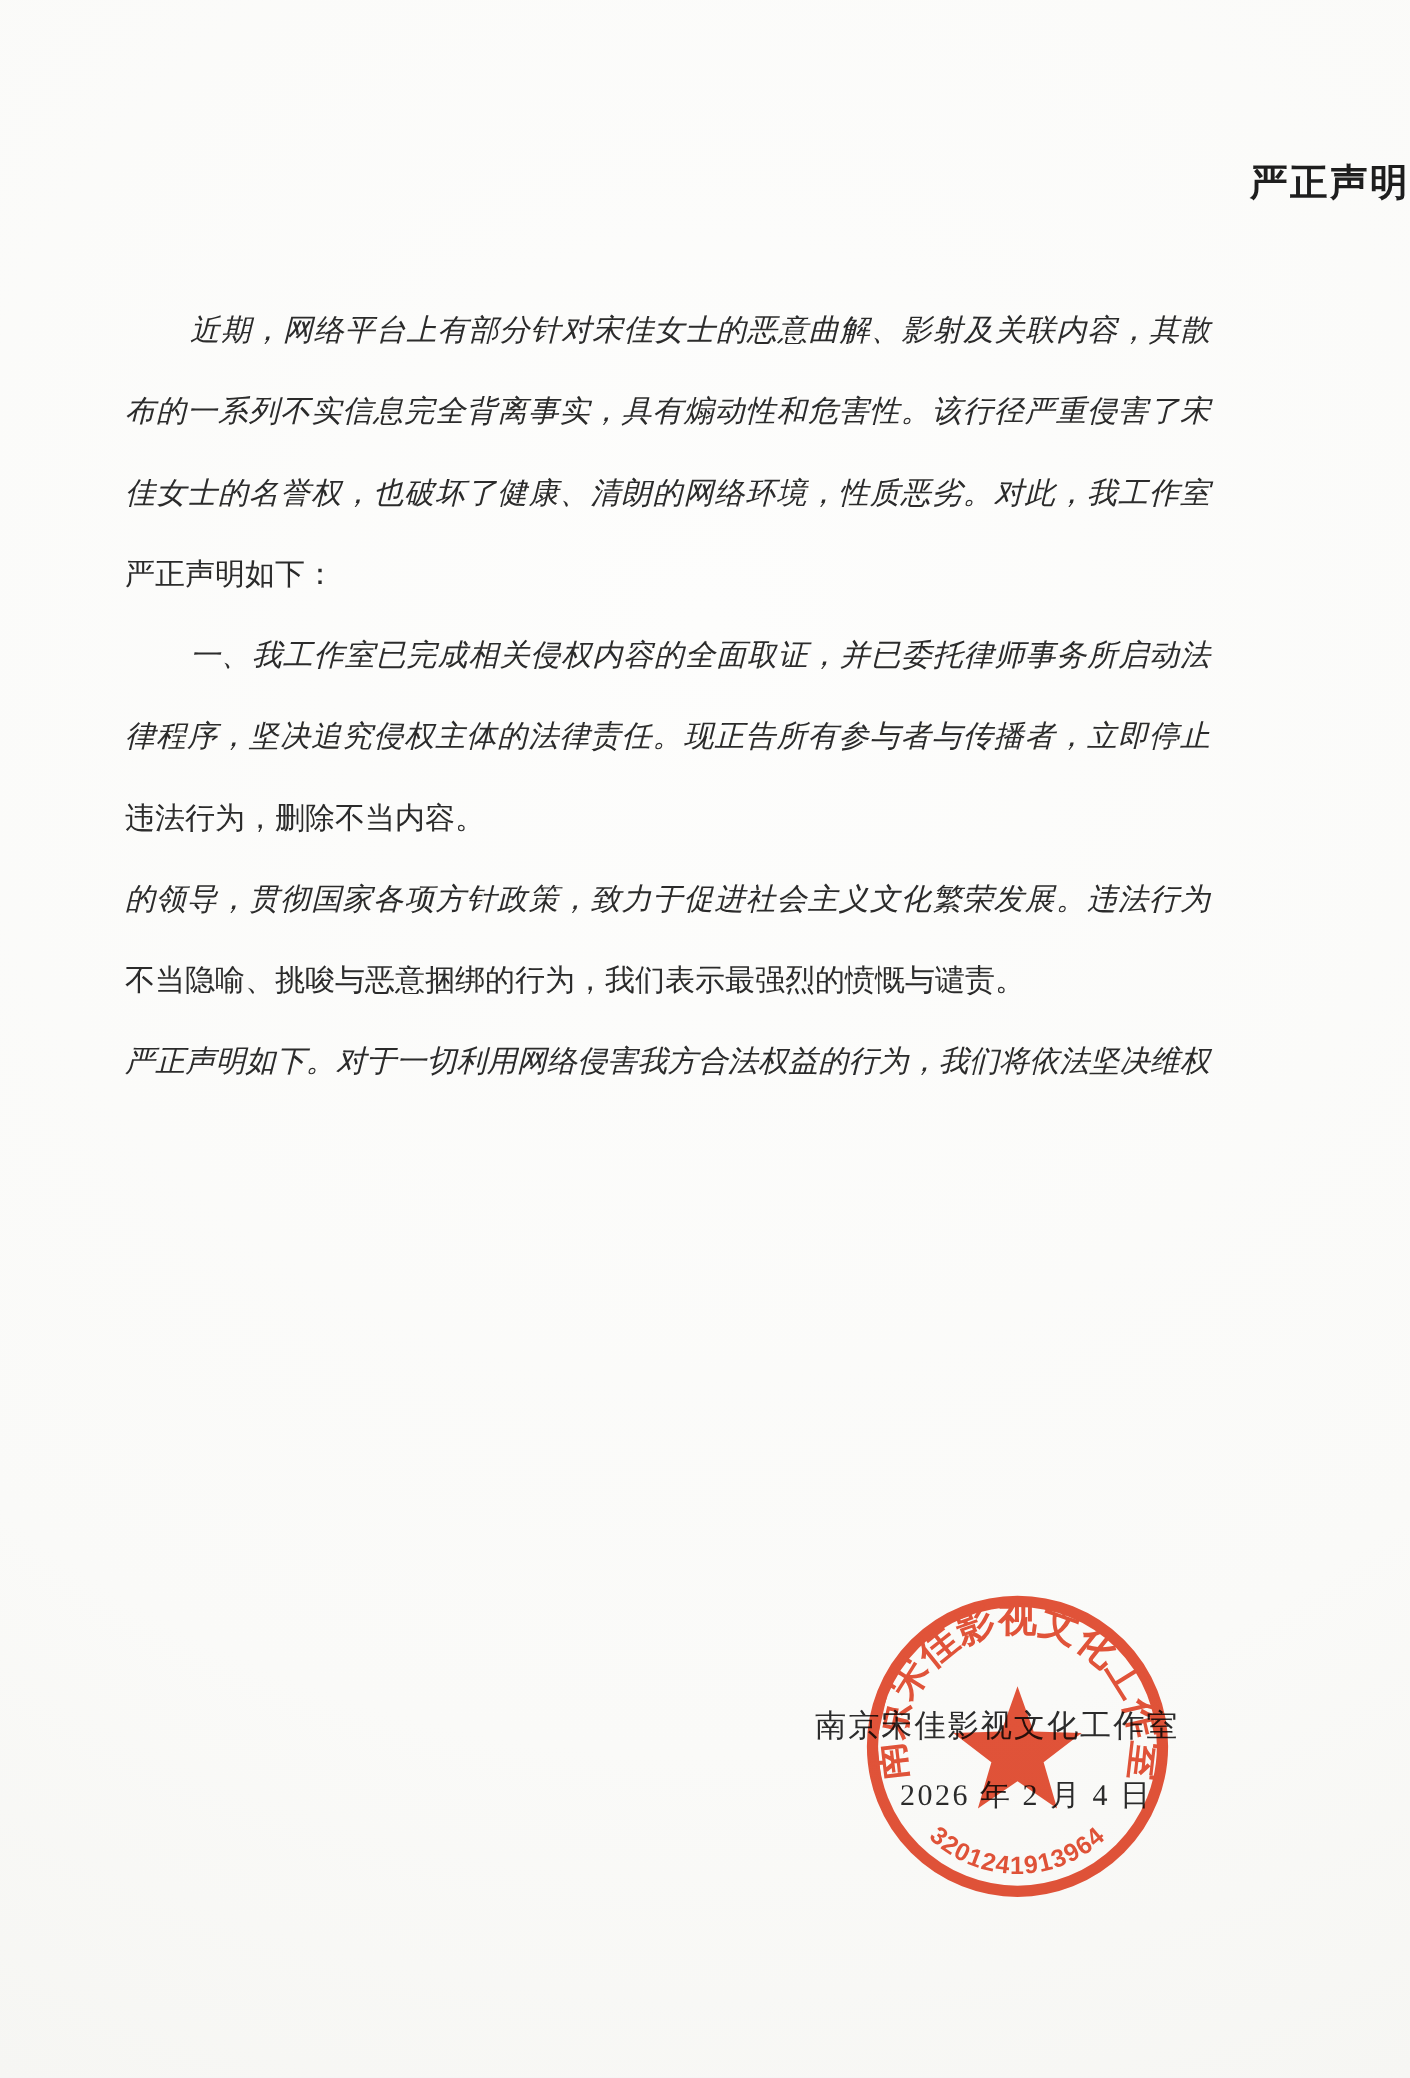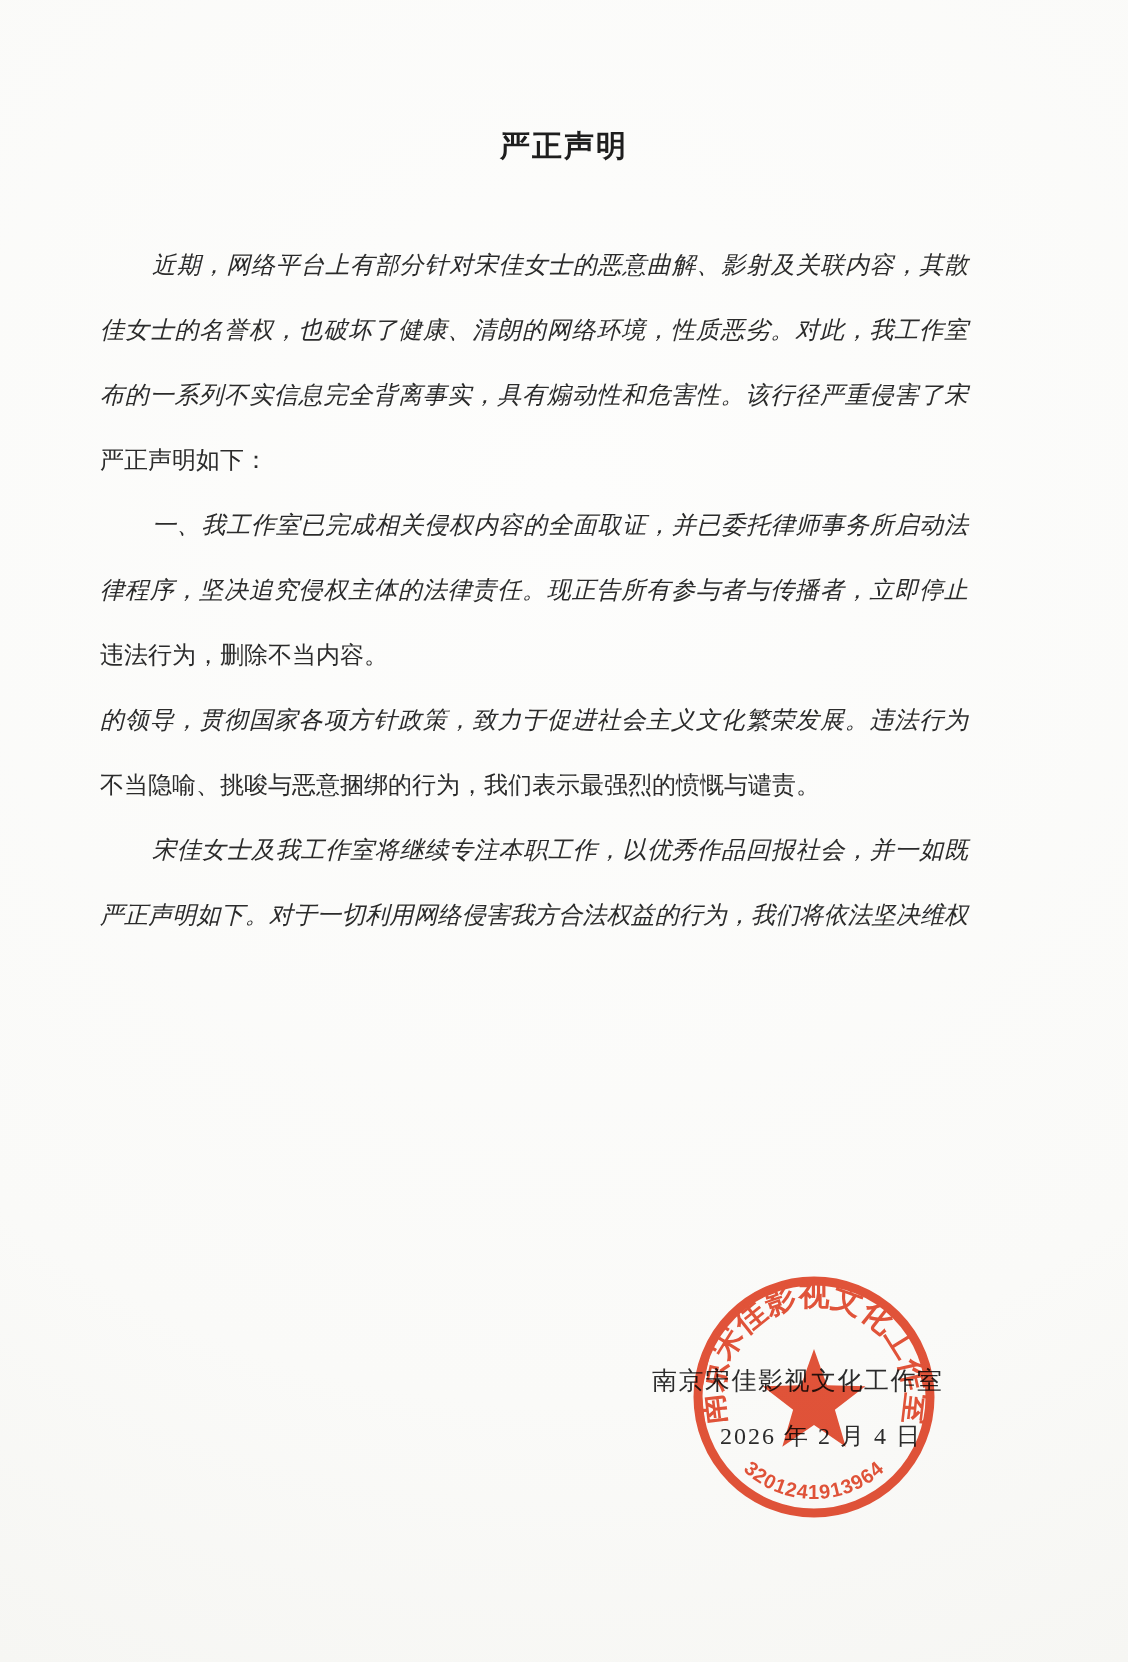--- a/index.html
+++ b/index.html
@@ -13,21 +13,21 @@
     margin:0 auto;
     background:#fcfcfb;
     background-image:radial-gradient(circle at 50% 30%, #fdfdfc 0%, #fafaf8 70%, #f6f6f3 100%);
     overflow:hidden;
     color:#262626;
   }
   .doc-title{
     position:absolute;
     top:106px;left:0;
     width:1128px;
-    text-align:center;
+    text-align:right;
     font-size:30px;
     font-weight:bold;
     letter-spacing:2px;
     color:#1e1e1e;
   }
   .doc-body{
     position:absolute;
     top:233px;left:100px;
     width:868px;
   }
@@ -74,29 +74,28 @@
 </head>
 <body>
 
 <div class="page">
 
   <h1 class="doc-title">严正声明</h1>
 
   <div class="doc-body">
 
   <div class="line indent fill">近期，网络平台上有部分针对宋佳女士的恶意曲解、影射及关联内容，其散</div>
+      <div class="line fill">布的一系列不实信息完全背离事实，具有煽动性和危害性。该行径严重侵害了宋</div>
       <div class="line fill">佳女士的名誉权，也破坏了健康、清朗的网络环境，性质恶劣。对此，我工作室</div>
-      <div class="line fill">布的一系列不实信息完全背离事实，具有煽动性和危害性。该行径严重侵害了宋</div>
       <div class="line">严正声明如下：</div>
       <div class="line indent fill">一、我工作室已完成相关侵权内容的全面取证，并已委托律师事务所启动法</div>
       <div class="line fill">律程序，坚决追究侵权主体的法律责任。现正告所有参与者与传播者，立即停止</div>
       <div class="line">违法行为，删除不当内容。</div>
       <div class="line fill">的领导，贯彻国家各项方针政策，致力于促进社会主义文化繁荣发展。违法行为</div>
       <div class="line">不当隐喻、挑唆与恶意捆绑的行为，我们表示最强烈的愤慨与谴责。</div>
-      <div class="line indent fill">宋佳女士及我工作室将继续专注本职工作，以优秀作品回报社会，并一如既</div>
       <div class="line fill">严正声明如下。对于一切利用网络侵害我方合法权益的行为，我们将依法坚决维权</div>
     </div>
 
   <div class="sig-name">南京宋佳影视文化工作室</div>
 
   <div class="sig-date">2026 年 2 月 4 日</div>
 
   <div class="seal" style="color: rgb(226, 60, 30);">
     <svg viewBox="-130 -130 260 260" xmlns="http://www.w3.org/2000/svg">
 

